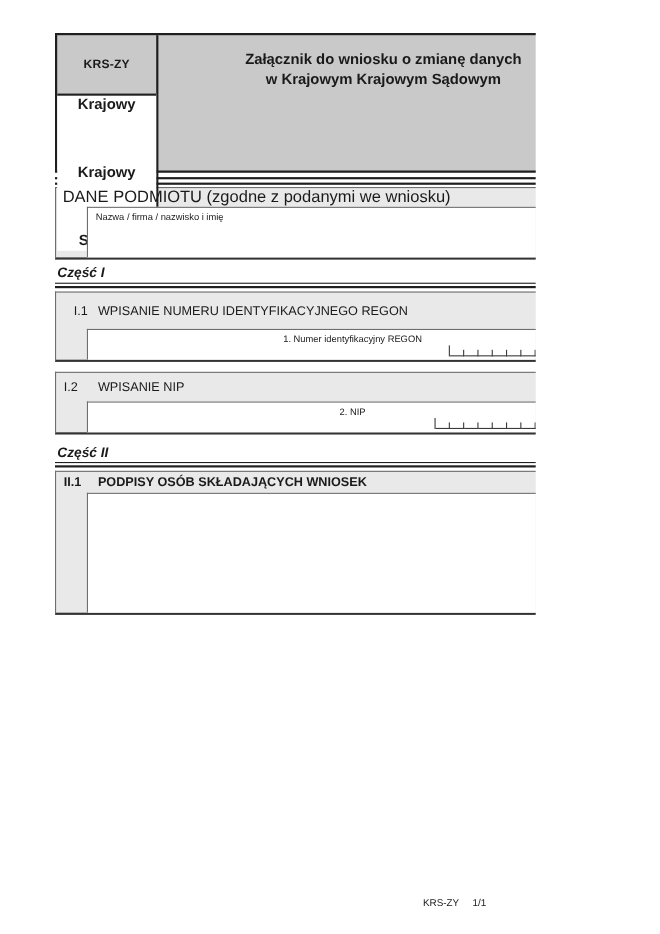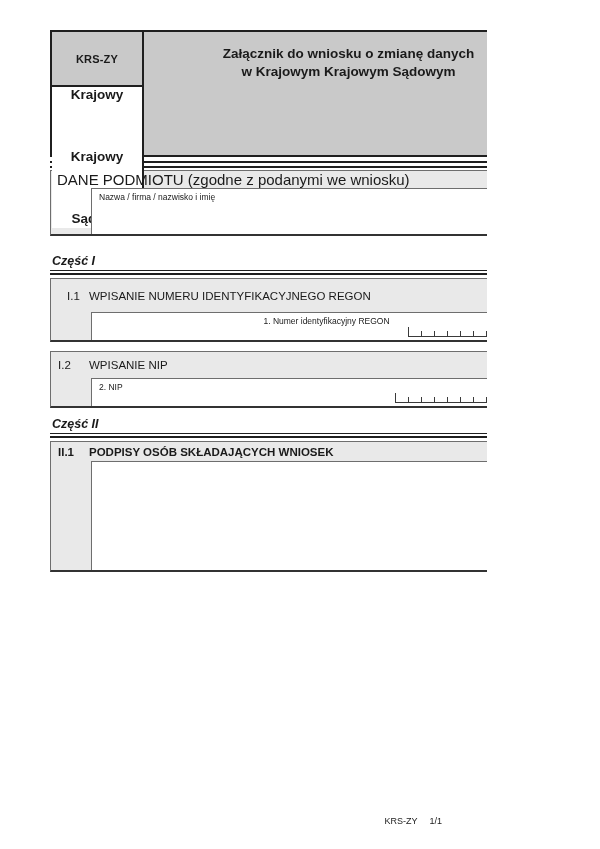--- a/index.html
+++ b/index.html
@@ -46,45 +46,45 @@
   .section {
     border:1px solid #6e6e6e; border-bottom:2px solid #333;
     background:var(--section-fill, #e9e9e9);
   }
   .section-bar {
     display:flex; align-items:center; font-size:11.5px;
   }
   .sec-num { width:38px; padding-left:7px; flex:none; }
   .sec-title { padding-right:4px; }
   .field-box {
-    margin-left:40px; background:#fff; position:relative;
+    margin-left:28px; background:#fff; position:relative;
     border-top:1px solid #6e6e6e; border-left:1px solid #6e6e6e;
   }
   .field-label { font-size:8.5px; padding:3px 0 0 7px; }
 
   
   .sec-entity { margin-top:2px; }
   .sec-entity .section-bar { height:17px; padding-left:6px; font-size:15px; }
   .sec-entity .field-box { height:46px; }
 
   
   .part-heading {
-    margin-top:17px; font-size:12.5px; font-weight:bold; font-style:italic;
+    margin-top:4px; font-size:12.5px; font-weight:bold; font-style:italic;
     padding:1px 0 2px 2px; border-bottom:1px solid #1f1f1f;
   }
   .heading-rule { height:2px; background:#1f1f1f; margin-top:2px; }
   .mt8 { margin-top:8px; }
 
   
   .sec-i1 { margin-top:3px;text-align:center; }
   .sec-i1 .section-bar { height:33px; }
   .sec-i1 .field-box { height:28px; }
   .sec-i2 { margin-top:9px; }
   .sec-i2 .section-bar { height:26px; }
-  .sec-i2 .field-box { height:28px; }
+  .sec-i2 .field-box { height:28px;text-align:center; }
   .sec-ii1 { margin-top:3px; }
   .sec-ii1 .section-bar { height:19px;font-weight:bold; }
   .sec-ii1 .field-box { height:109px; }
 
   
   .comb {
     position:absolute; right:27px; bottom:3px;
     display:flex; align-items:flex-end; height:10px;
     border-left:1px solid #3a3a3a; border-right:1px solid #3a3a3a;
   }

